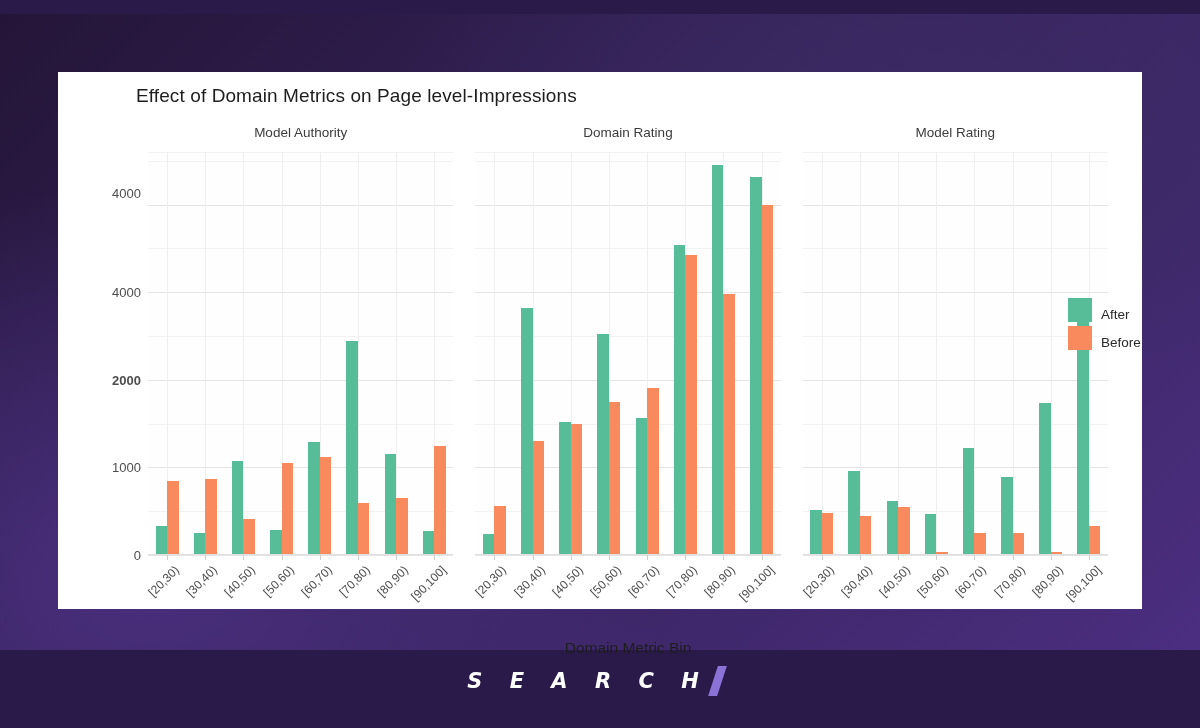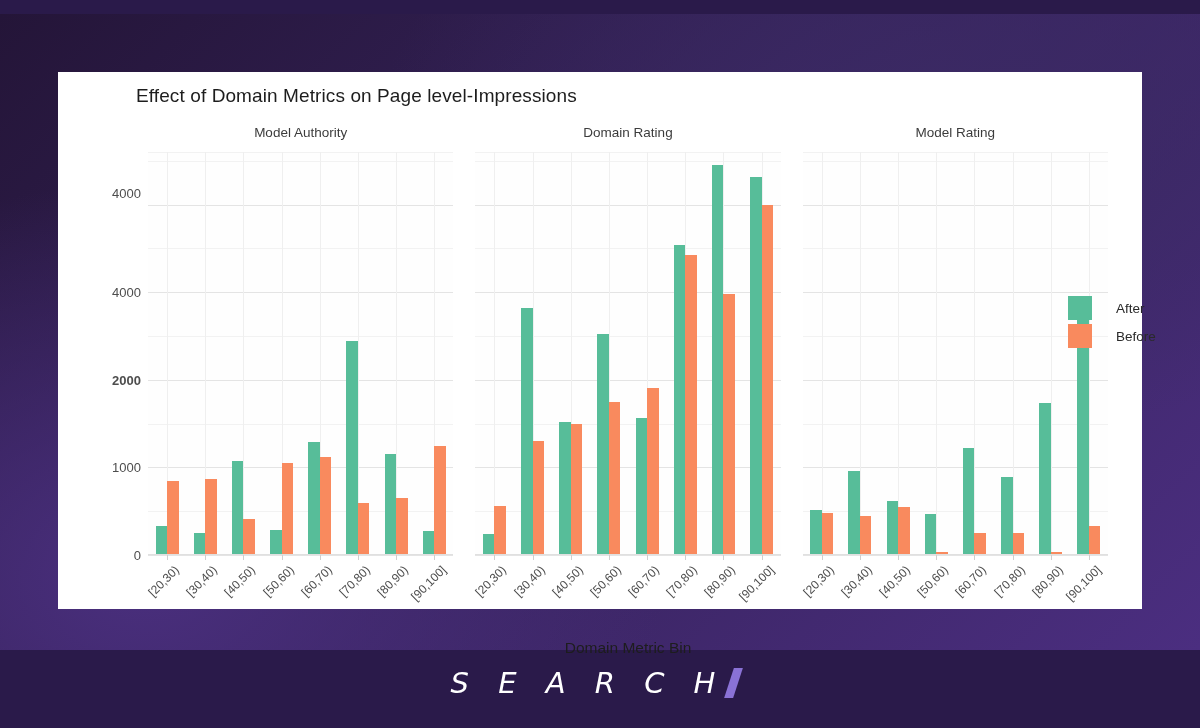--- a/index.html
+++ b/index.html
@@ -137,44 +137,44 @@
 
   
   #legend {
     position: absolute;
     left: 1010px;
     top: 222px;
     width: 120px;
   }
   .legend-row {
     display: flex;
-    align-items: center;
-    gap: 24px;
+    align-items: flex-end;
+    gap: 9px;
     height: 28px;
   }
   .legend-swatch { width: 24px; height: 24px; flex: 0 0 24px; }
   .legend-swatch.after  { background: #57bd99; }
   .legend-swatch.before { background: #f98a5e; }
   .legend-text { font-size: 13.5px; color: #2a2a2a; }
 
   
   #brand {
     position: absolute;
     left: 0; right: 0;
     top: 652px;
     display: flex;
     justify-content: center;
     align-items: center;
     gap: 0px;
   }
   .brand-word {
     font-family: "DejaVu Sans", sans-serif;
-    font-weight: 400;
+    font-weight: 700;
     font-style: italic;
-    font-size: 29px;
+    font-size: 21px;
     letter-spacing: 10px;
     color: #ffffff;
   }
   .brand-slash {
     display: inline-block;
     width: 9px; height: 30px;
     background: #8a72d6;
     transform: skewX(-18deg);
     margin: 0 11px 0 4px;
   }

